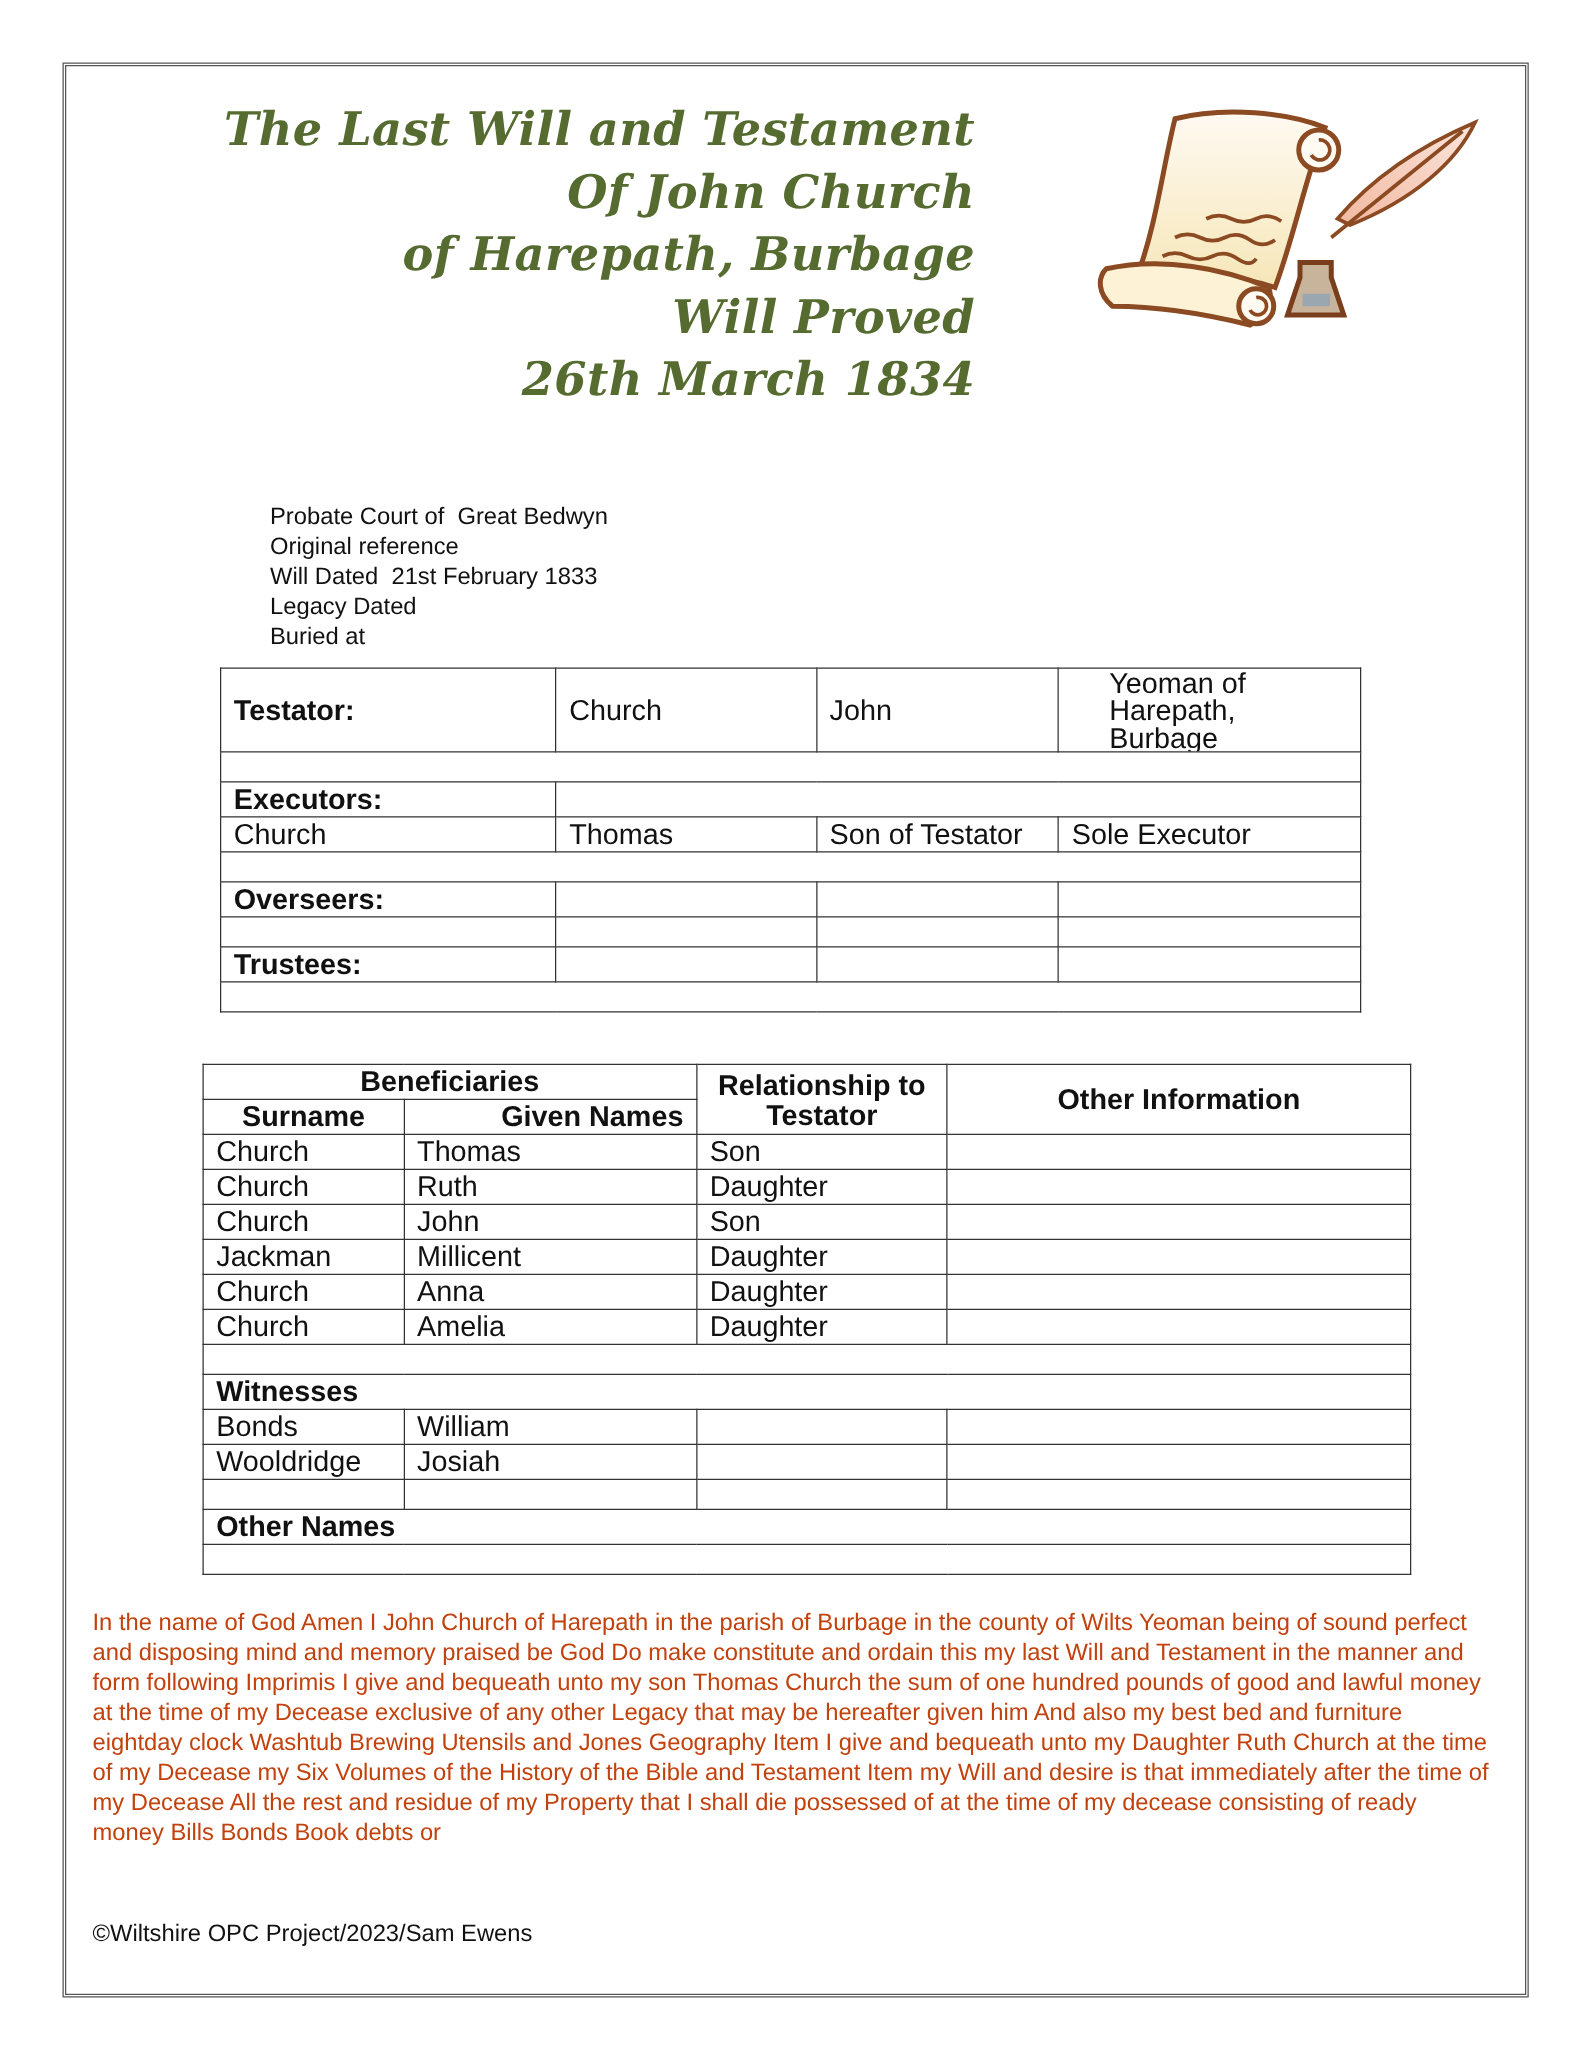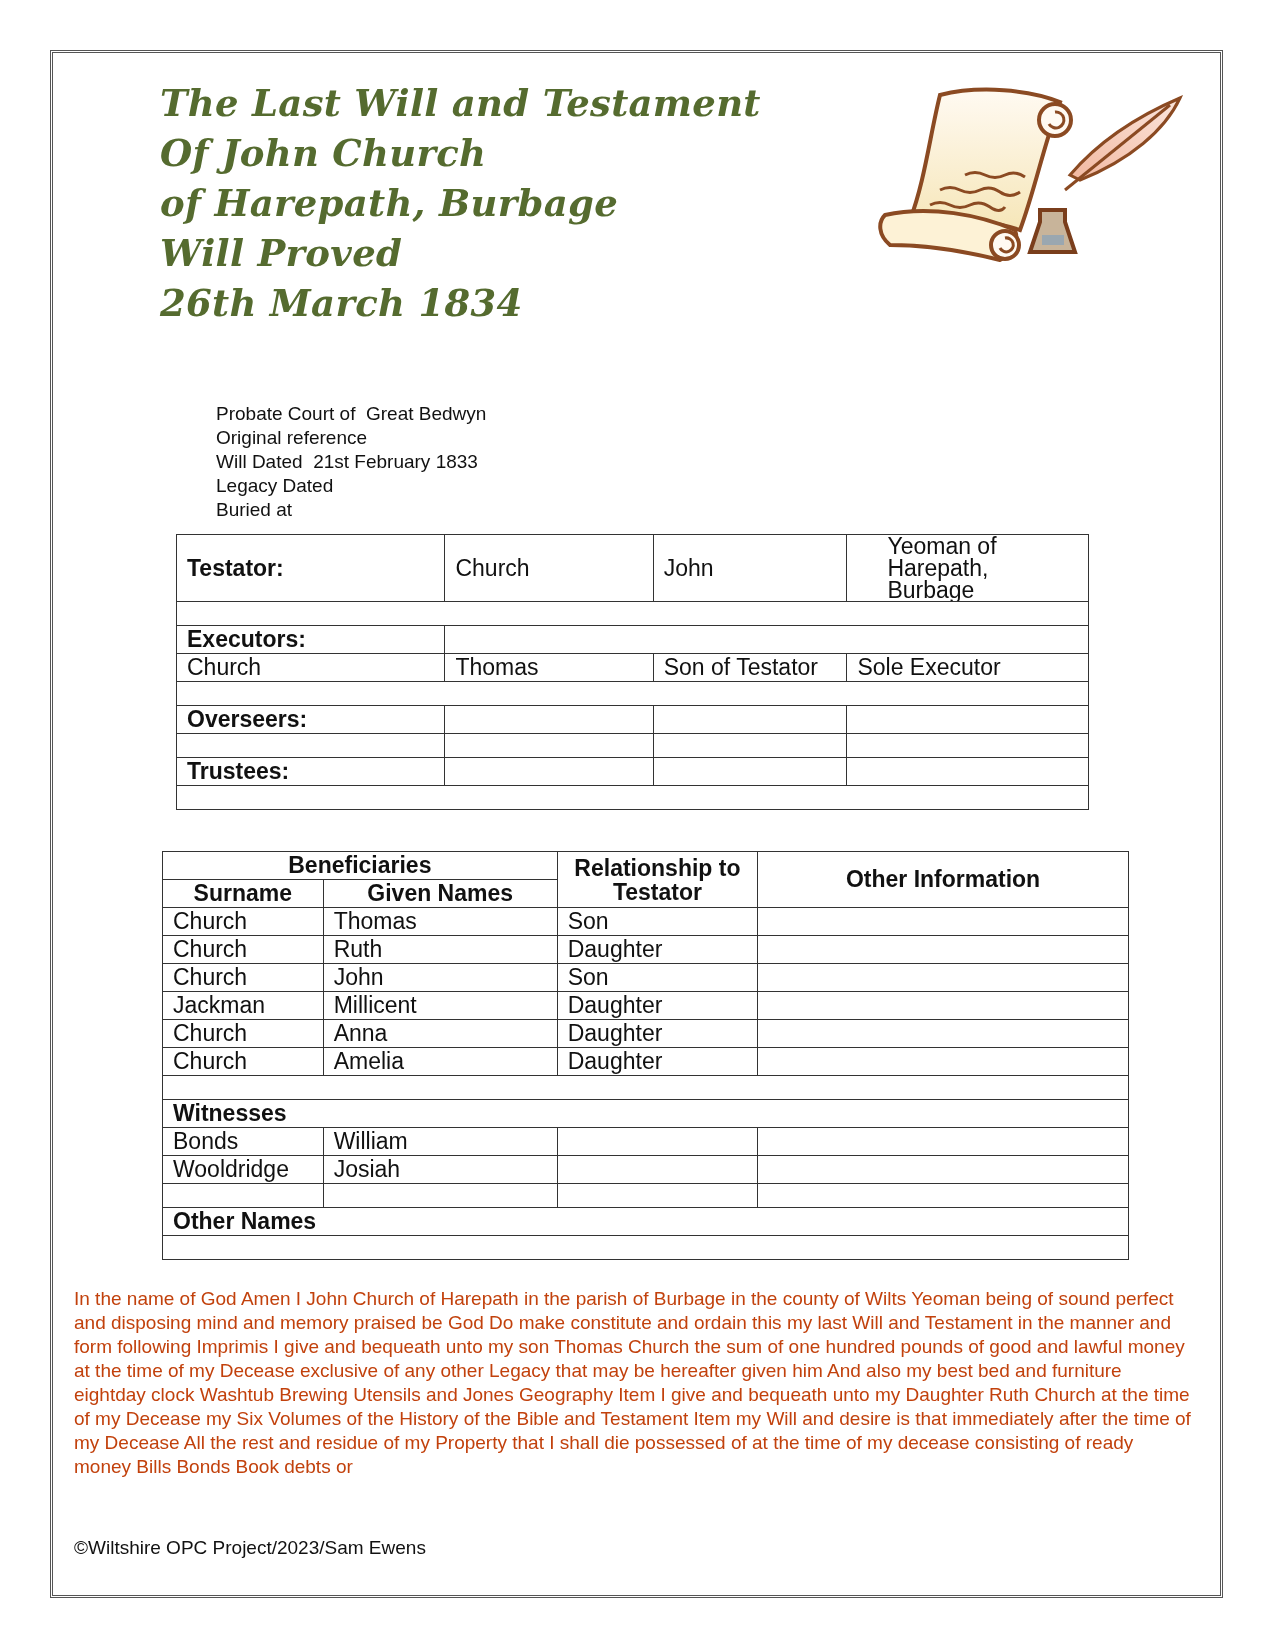--- a/index.html
+++ b/index.html
@@ -2,21 +2,21 @@
 <html><head>
 <meta charset="utf-8">
 <style>
   html, body { margin: 0; padding: 0; background: #ffffff; }
   body { width: 1275px; height: 1650px; position: relative; overflow: hidden;
          font-family: "Liberation Sans", sans-serif; color: #111; }
 
   .page-border { position: absolute; left: 50px; top: 50px; width: 1173px; height: 1548px;
                  border: 3px double #555; box-sizing: border-box; }
 
-  .title { position: absolute; left: 160px; top: 78px; width: 620px; text-align: left;
+  .title { position: absolute; left: 160px; top: 78px; width: 620px; text-align: right;
            font-family: "DejaVu Serif", serif; font-style: italic; font-weight: bold;
            color: #556b2f; font-size: 37px; line-height: 50px; letter-spacing: 0.3px; }
   .title div { white-space: nowrap; }
 
   .scroll-art { position: absolute; left: 870px; top: 80px; width: 320px; height: 200px; }
 
   .meta { position: absolute; left: 216px; top: 402px; font-size: 19px; line-height: 24px; color: #111; }
   .meta div { white-space: pre; }
 
   table { border-collapse: collapse; position: absolute; font-size: 23px; }
@@ -27,21 +27,21 @@
   .people { left: 176px; top: 534px; width: 913px; }
   .people td { height: 23px; }
   .people tr.tall td { height: 48px; }
   .people .c1 { width: 263px; } .people .c2 { width: 200px; }
   .people .c3 { width: 175px; } .people .c4 { width: 200px; padding-left: 40px; }
   .people td.wrap { white-space: normal; line-height: 22px; }
 
   .benef { left: 162px; top: 851px; width: 967px; }
   .benef td, .benef th { height: 23px; }
   .benef th { text-align: center; font-weight: bold; }
-  .benef .c1 { width: 140px; } .benef .c2 { width: 214px; }
+  .benef .c1 { width: 140px; } .benef .c2 { width: 214px; text-align: right; }
   .benef .c3 { width: 180px; } .benef .c4 { width: 352px; }
 
   .body-text { position: absolute; left: 74px; top: 1287px; width: 1120px;
                font-size: 19px; line-height: 24px; }
   .body-text .dark { color: #c2410c; }
   .body-text .grey { color: #c2410c; }
 
   .footer { position: absolute; left: 74px; top: 1537px; font-size: 19px; color: #111; }
 </style>
 </head>

